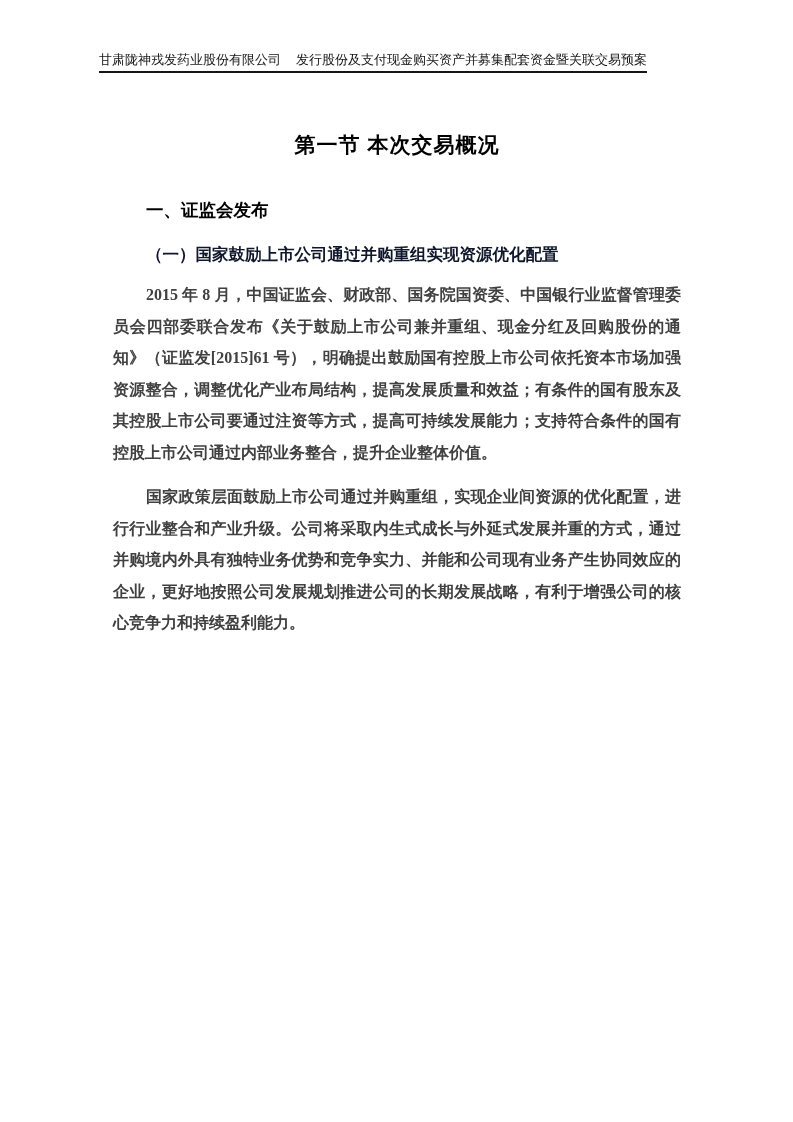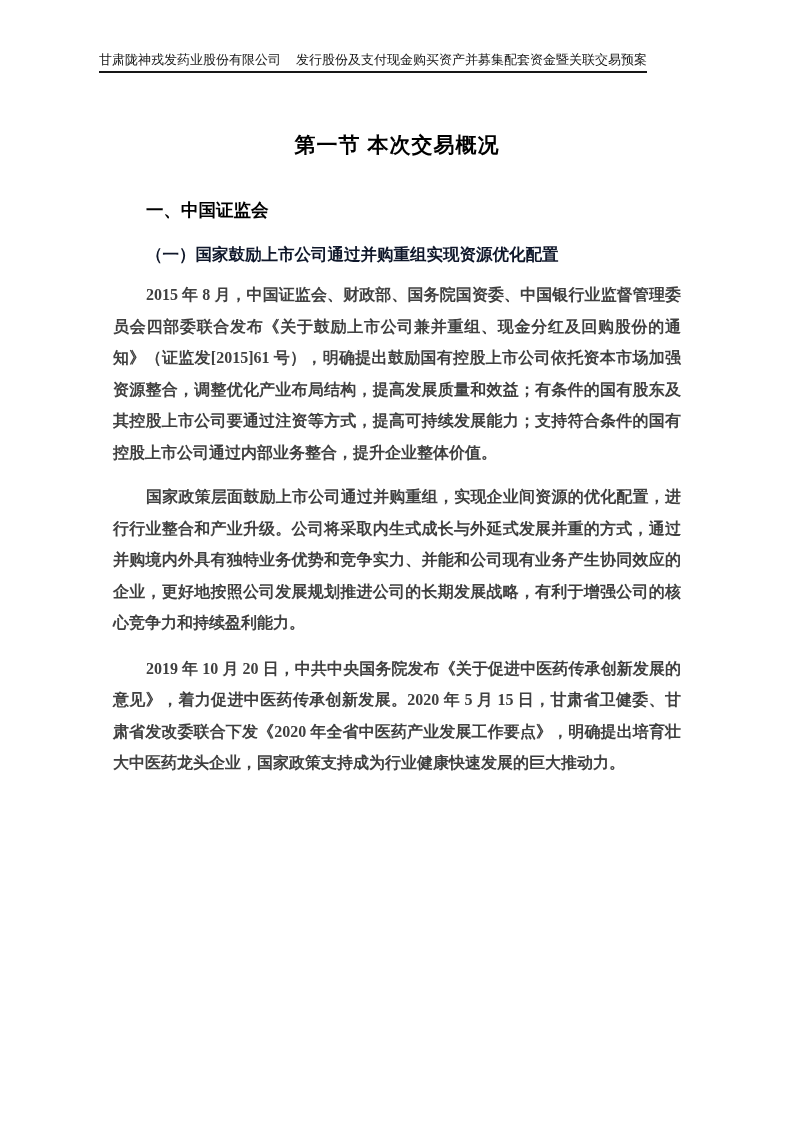--- a/index.html
+++ b/index.html
@@ -85,27 +85,26 @@
 <div class="page">
 
   <div class="page-header">
     <span class="company-name">甘肃陇神戎发药业股份有限公司</span><span class="doc-name">发行股份及支付现金购买资产并募集配套资金暨关联交易预案</span>
   </div>
 
   <div class="content">
 
     <h1 class="doc-title">第一节 本次交易概况</h1>
 
-    <h2 class="section-heading">一、中国证监会</h2>
+    <h2 class="section-heading">一、证监会发布</h2>
 
     <h3 class="subsection-heading">（一）国家鼓励上市公司通过并购重组实现资源优化配置</h3>
 
     <p class="body-para first-after-heading">2015 年 8 月，中国证监会、财政部、国务院国资委、中国银行业监督管理委员会四部委联合发布《关于鼓励上市公司兼并重组、现金分红及回购股份的通知》（证监发[2015]61 号），明确提出鼓励国有控股上市公司依托资本市场加强资源整合，调整优化产业布局结构，提高发展质量和效益；有条件的国有股东及其控股上市公司要通过注资等方式，提高可持续发展能力；支持符合条件的国有控股上市公司通过内部业务整合，提升企业整体价值。</p>
 
 
     <p class="body-para">国家政策层面鼓励上市公司通过并购重组，实现企业间资源的优化配置，进行行业整合和产业升级。公司将采取内生式成长与外延式发展并重的方式，通过并购境内外具有独特业务优势和竞争实力、并能和公司现有业务产生协同效应的企业，更好地按照公司发展规划推进公司的长期发展战略，有利于增强公司的核心竞争力和持续盈利能力。</p>
 
 
-    <p class="body-para first-after-heading">2019 年 10 月 20 日，中共中央国务院发布《关于促进中医药传承创新发展的意见》，着力促进中医药传承创新发展。2020 年 5 月 15 日，甘肃省卫健委、甘肃省发改委联合下发《2020 年全省中医药产业发展工作要点》，明确提出培育壮大中医药龙头企业，国家政策支持成为行业健康快速发展的巨大推动力。</p>
 
   </div>
 
 </div>
 
 </body></html>

